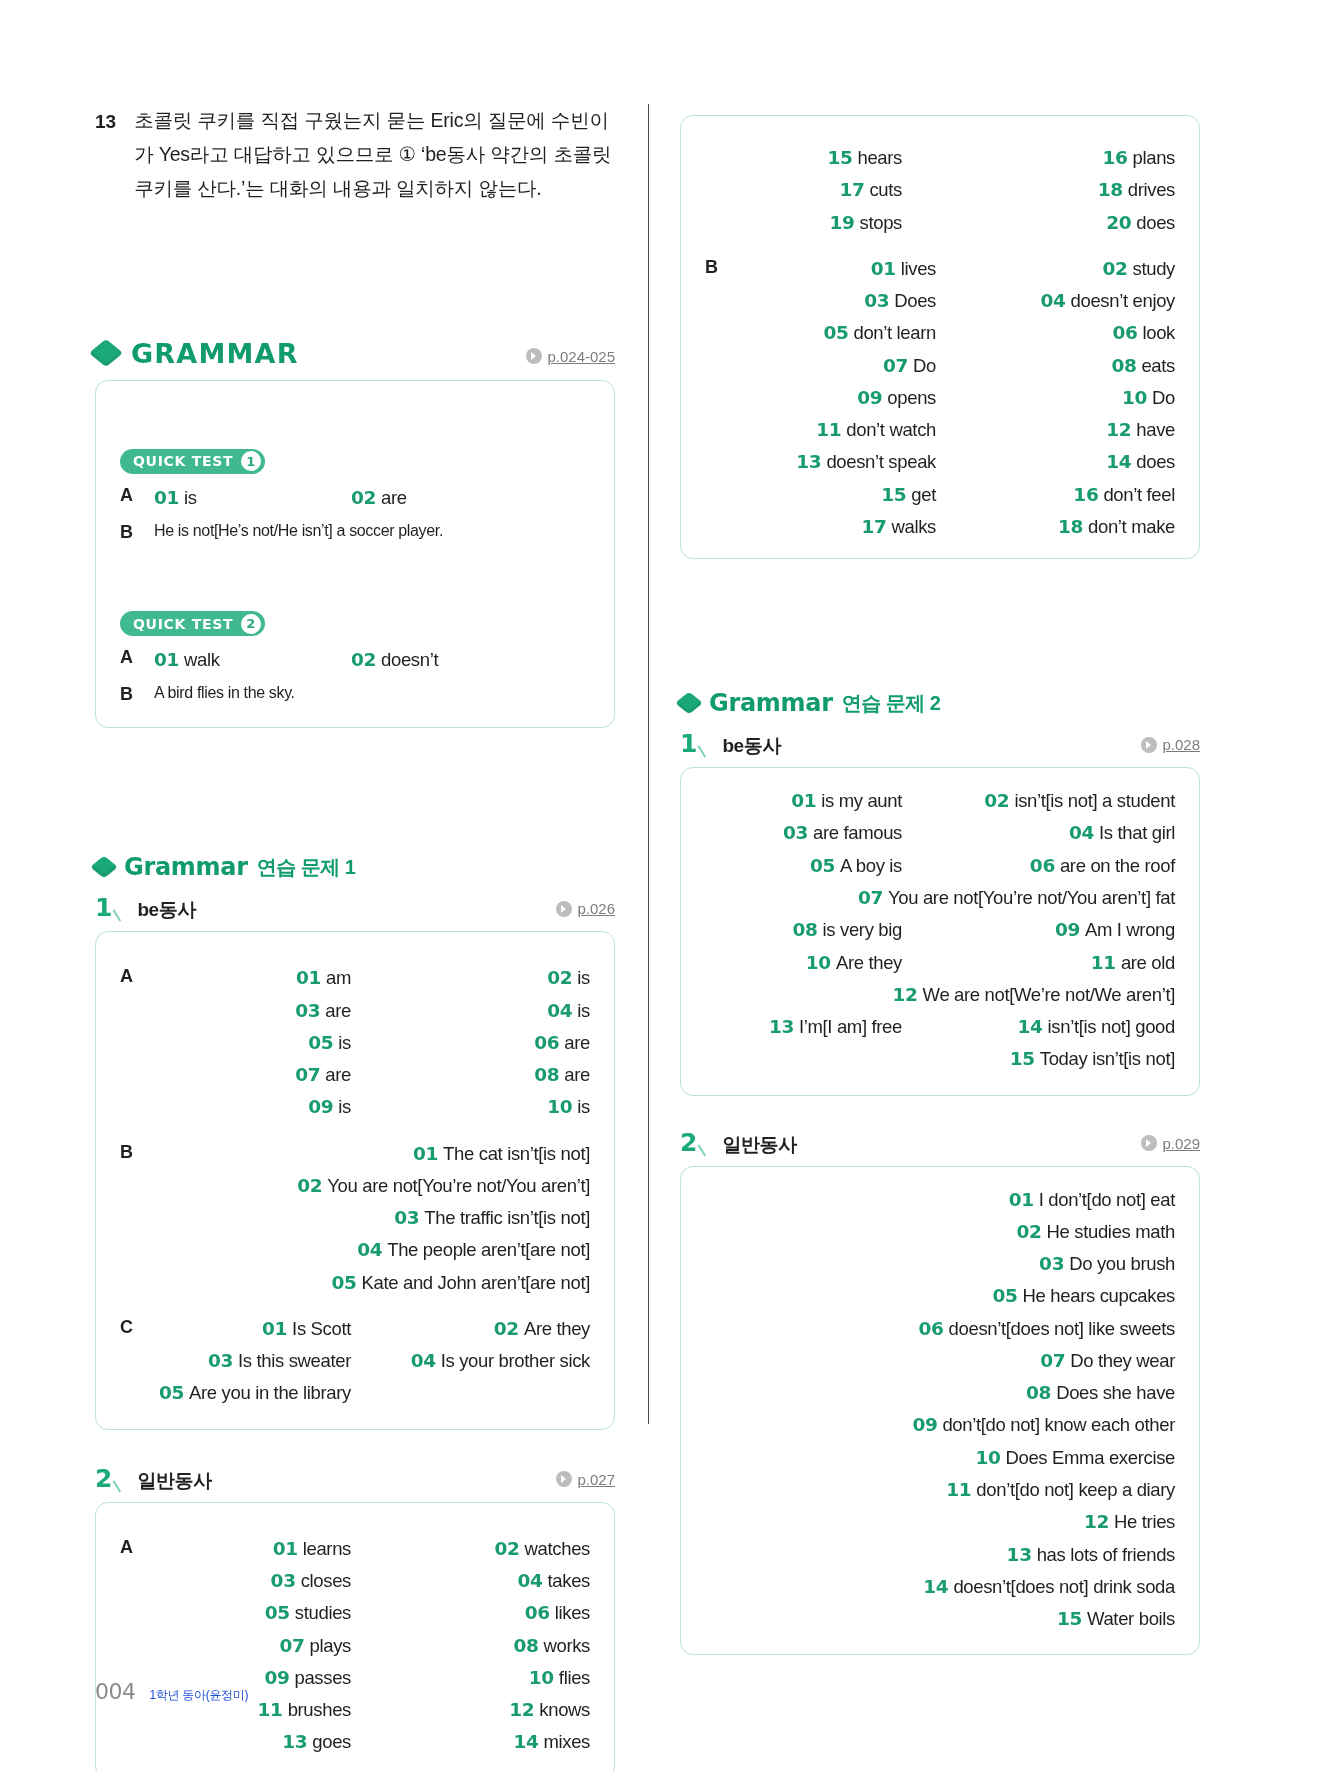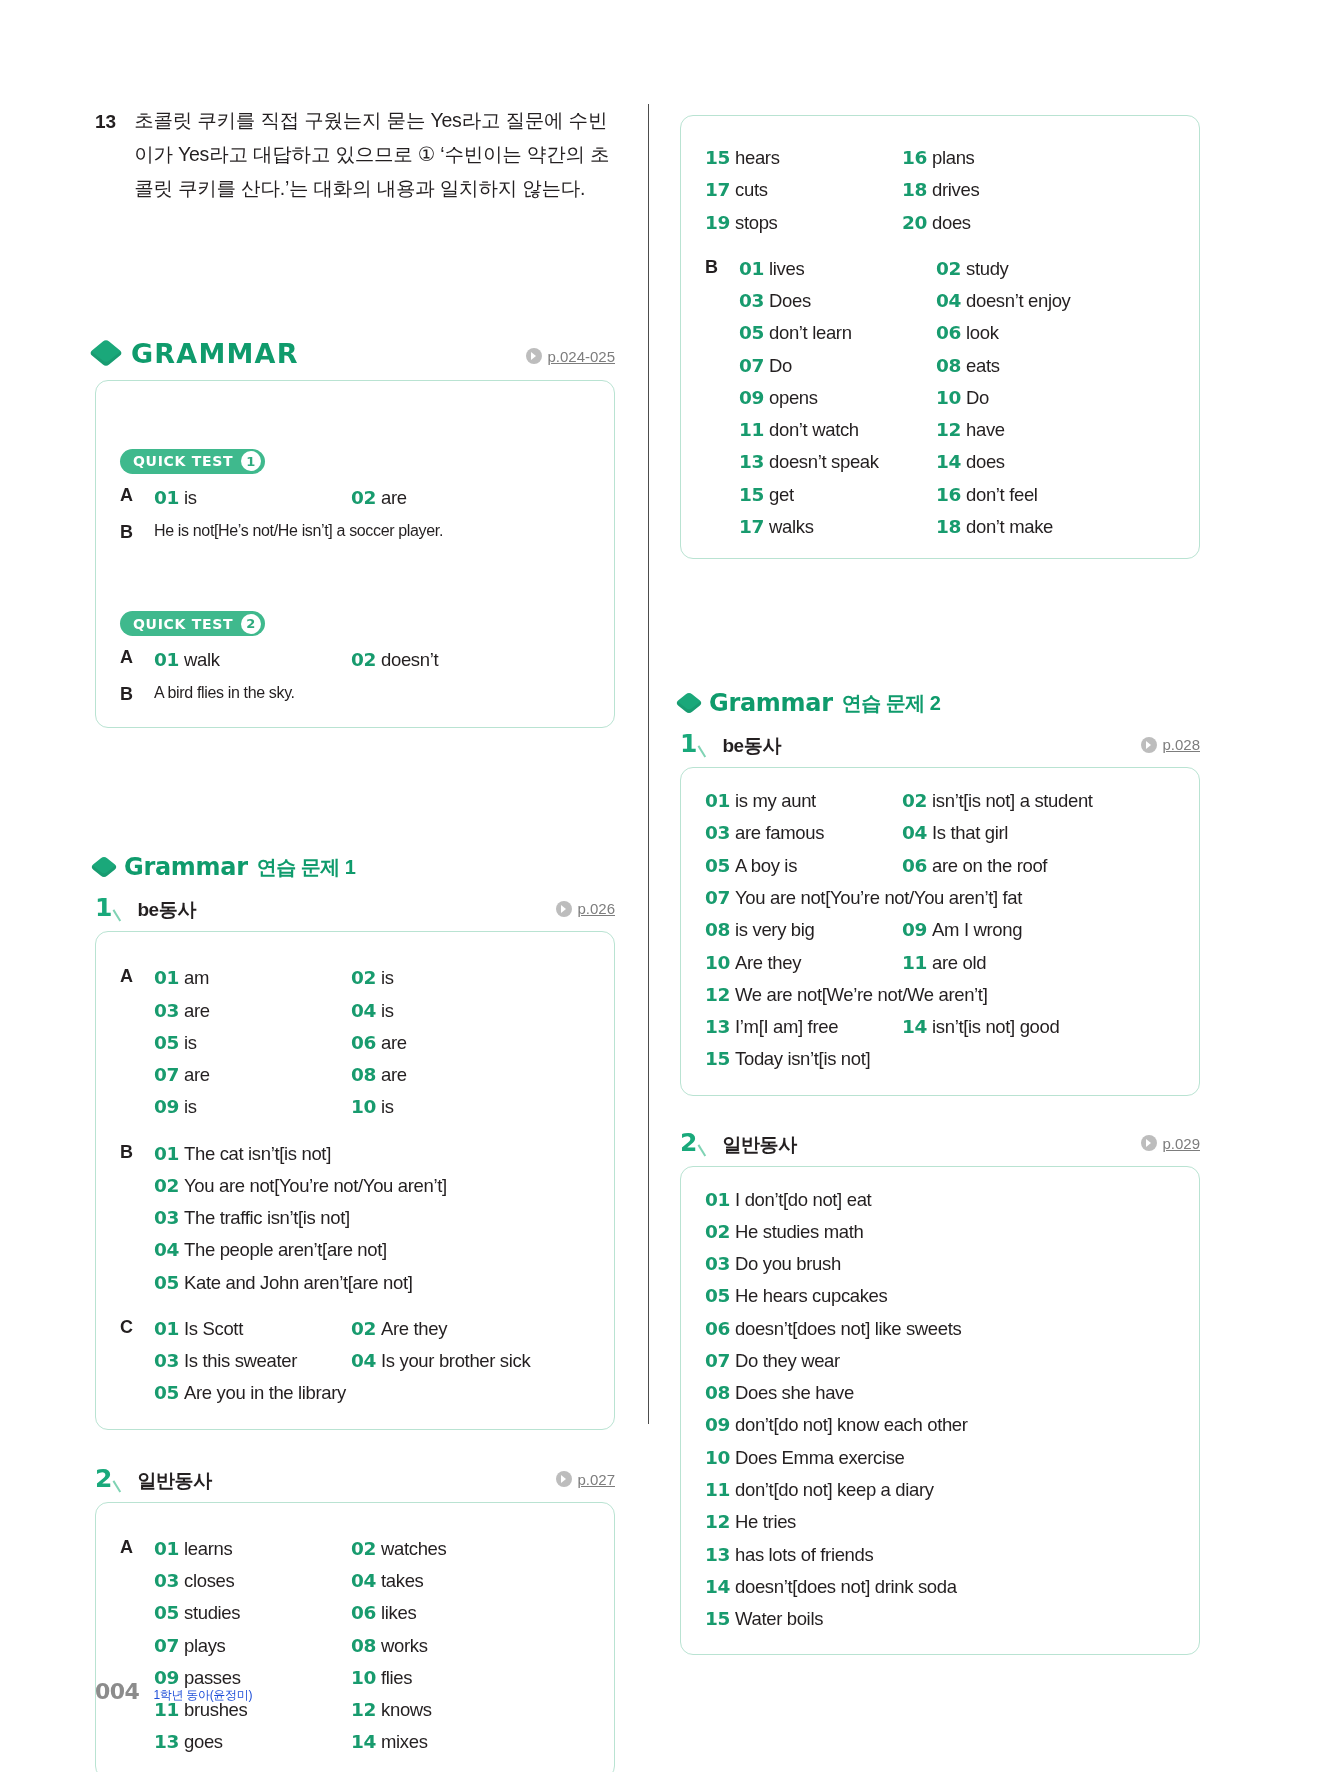--- a/index.html
+++ b/index.html
@@ -110,55 +110,55 @@
   
   .grp{ display:flex; align-items:flex-start; margin-top:13px; }
   .grp + .grp { margin-top:20px; }
   .grp .letter{
     width:34px; flex:none; font-size:18px; font-weight:700; color:#231f20;
     padding-top:1px;
   }
   .grp .items{ flex:1; }
   .grp.noletter .letter{ width:0; }
 
-  .row{ display:flex; }
+  .row{ display:flex;text-align:right; }
   .row + .row{ margin-top:6px; }
   .ans{ font-size:18.5px; line-height:1.42; letter-spacing:-0.35px; white-space:nowrap; }
   .ans .idx{ color:#189b6e; font-weight:700; margin-right:5px; font-family:"DejaVu Sans",sans-serif; }
   .ans.full{ width:100%; white-space:normal; }
   .c1{ width:197px; flex:none; }
   .c2{ flex:1; }
 
   .qt-line{ display:flex; margin-top:11px; }
   .qt-line .letter{ width:34px; flex:none; font-size:18px; font-weight:700; }
   .qt-line .val{ font-size:16px; letter-spacing:-0.35px; }
 
   
   .footer{
     position:absolute; left:95px; bottom:68px;
     display:flex; align-items:baseline; gap:14px;
   }
   .footer .pg{
-    font-size:22px; font-weight:700; color:#8c8c8c; letter-spacing:-0.5px;
+    font-size:22px; font-weight:400; color:#8c8c8c; letter-spacing:-0.5px;
     font-family:"DejaVu Sans", sans-serif;
   }
   .footer .book{ font-size:12px; color:#1d4ed8; letter-spacing:-0.3px; }
 </style>
 </head>
 <body>
 
 <div class="page">
 
   <div class="col-divider"></div>
 
   <div class="col col-left">
 
     <div class="explain">
       <div class="qnum">13</div>
-      <div class="qtext">초콜릿 쿠키를 직접 구웠는지 묻는 Yes라고 질문에 수빈이가 Yes라고 대답하고 있으므로 ① ‘수빈이는 약간의 초콜릿 쿠키를 산다.’는 대화의 내용과 일치하지 않는다.</div>
+      <div class="qtext">초콜릿 쿠키를 직접 구웠는지 묻는 Eric의 질문에 수빈이가 Yes라고 대답하고 있으므로 ① ‘be동사 약간의 초콜릿 쿠키를 산다.’는 대화의 내용과 일치하지 않는다.</div>
     </div>
 
     <div class="sec-head">
       <span class="diamond"></span>
       <span class="sec-title">GRAMMAR</span>
       <span class="pref top">
         <span class="circ"></span>
         <span>p.024-025</span>
       </span>
     </div>

